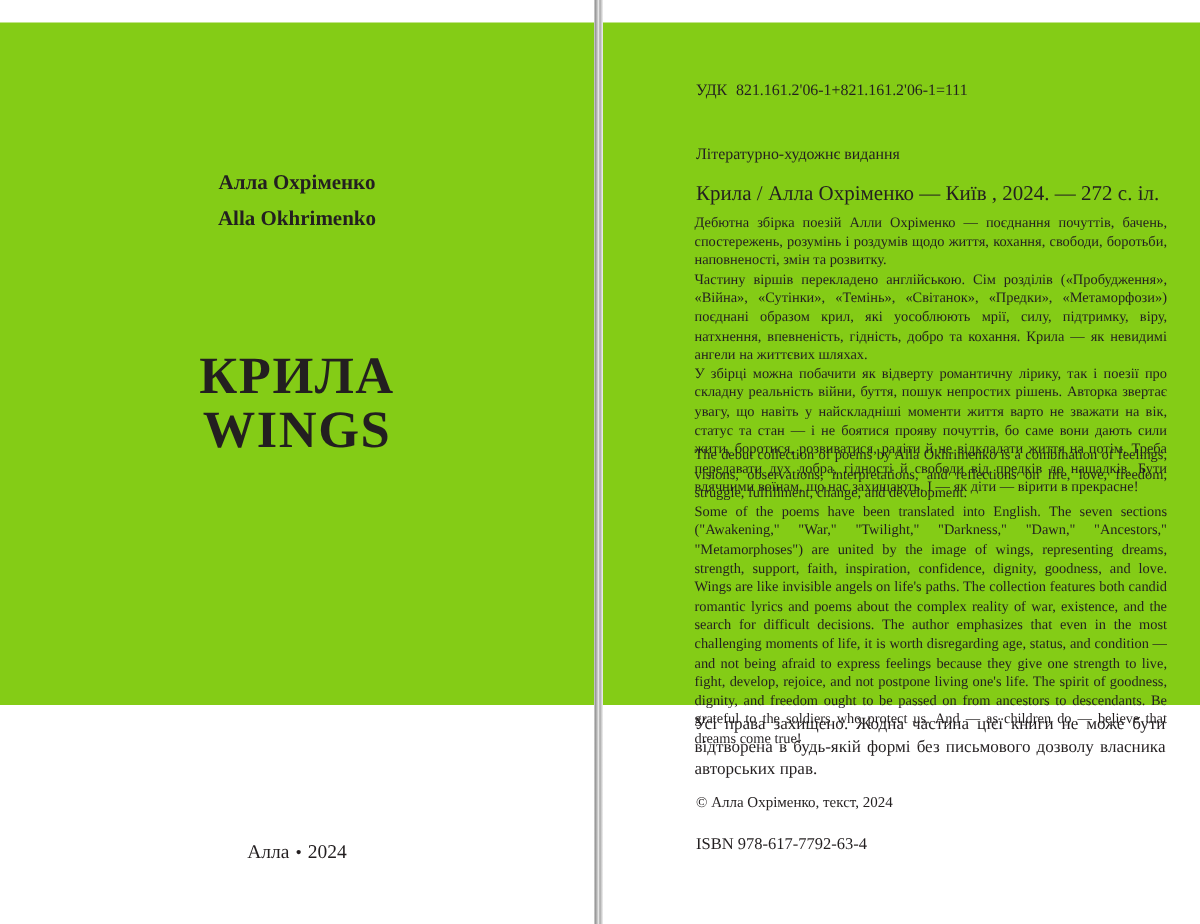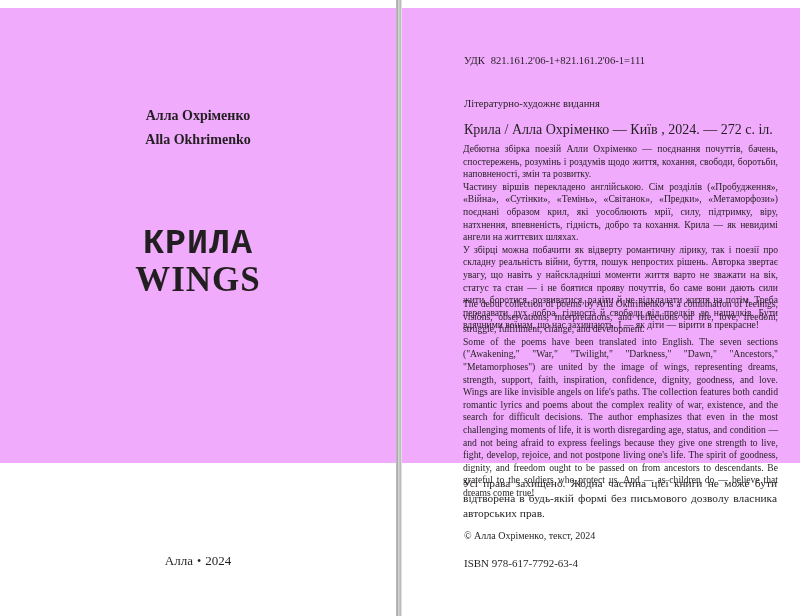--- a/index.html
+++ b/index.html
@@ -10,23 +10,23 @@
     body {
       width: 800px;
       height: 616px;
       position: relative;
       overflow: hidden;
       font-family: "Liberation Serif", "DejaVu Serif", serif;
       color: #231f20;
     }
     .page {
       position: absolute;
-      top: 8px;
+      top: 15px;
       height: 455px;
-      background: #f0abfc;
+      background: #84cc16;
     }
     .page-left { left: 0; width: 396px; }
     .page-right { left: 402px; width: 398px; }
 
     .spine {
       position: absolute;
       top: 0;
       left: 396px;
       width: 6px;
       height: 616px;
@@ -50,21 +50,21 @@
       position: absolute;
       left: 0;
       width: 396px;
       text-align: center;
       font-weight: bold;
       font-size: 35px;
       letter-spacing: 1px;
       line-height: 36px;
       color: #231f20;
     }
-    .title-ua { top: 218px; font-family: Liberation Mono, monospace; }
+    .title-ua { top: 218px; }
     .title-en { top: 254px; }
 
     .imprint {
       position: absolute;
       top: 545px;
       left: 0;
       width: 396px;
       text-align: center;
       font-size: 13px;
       color: #231f20;

